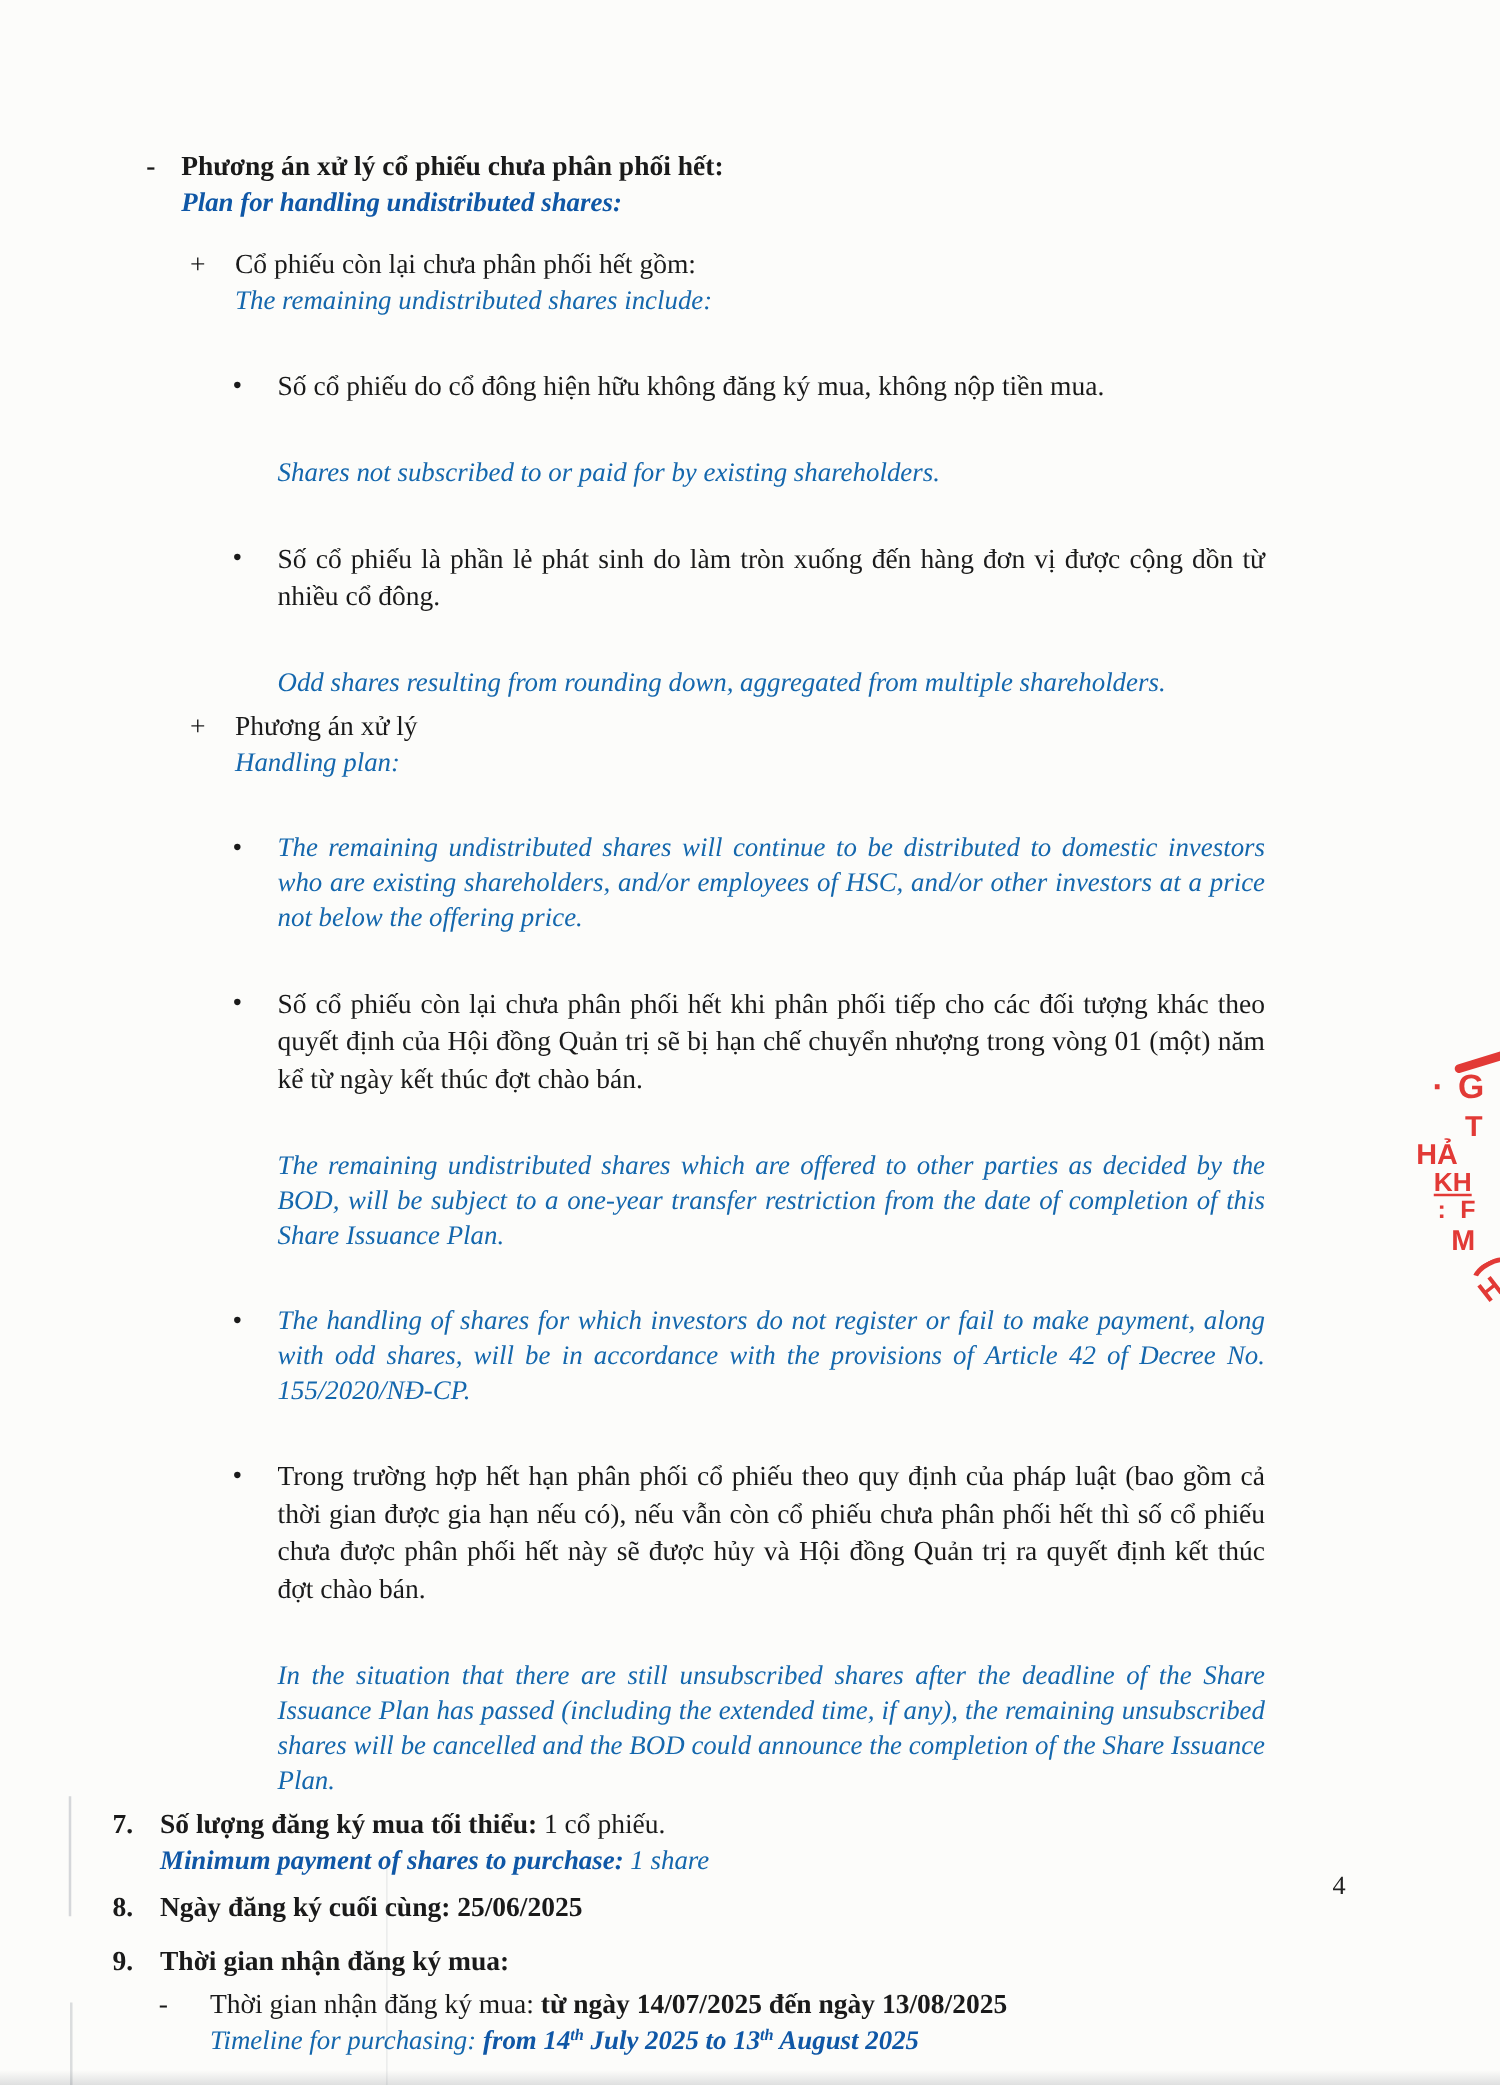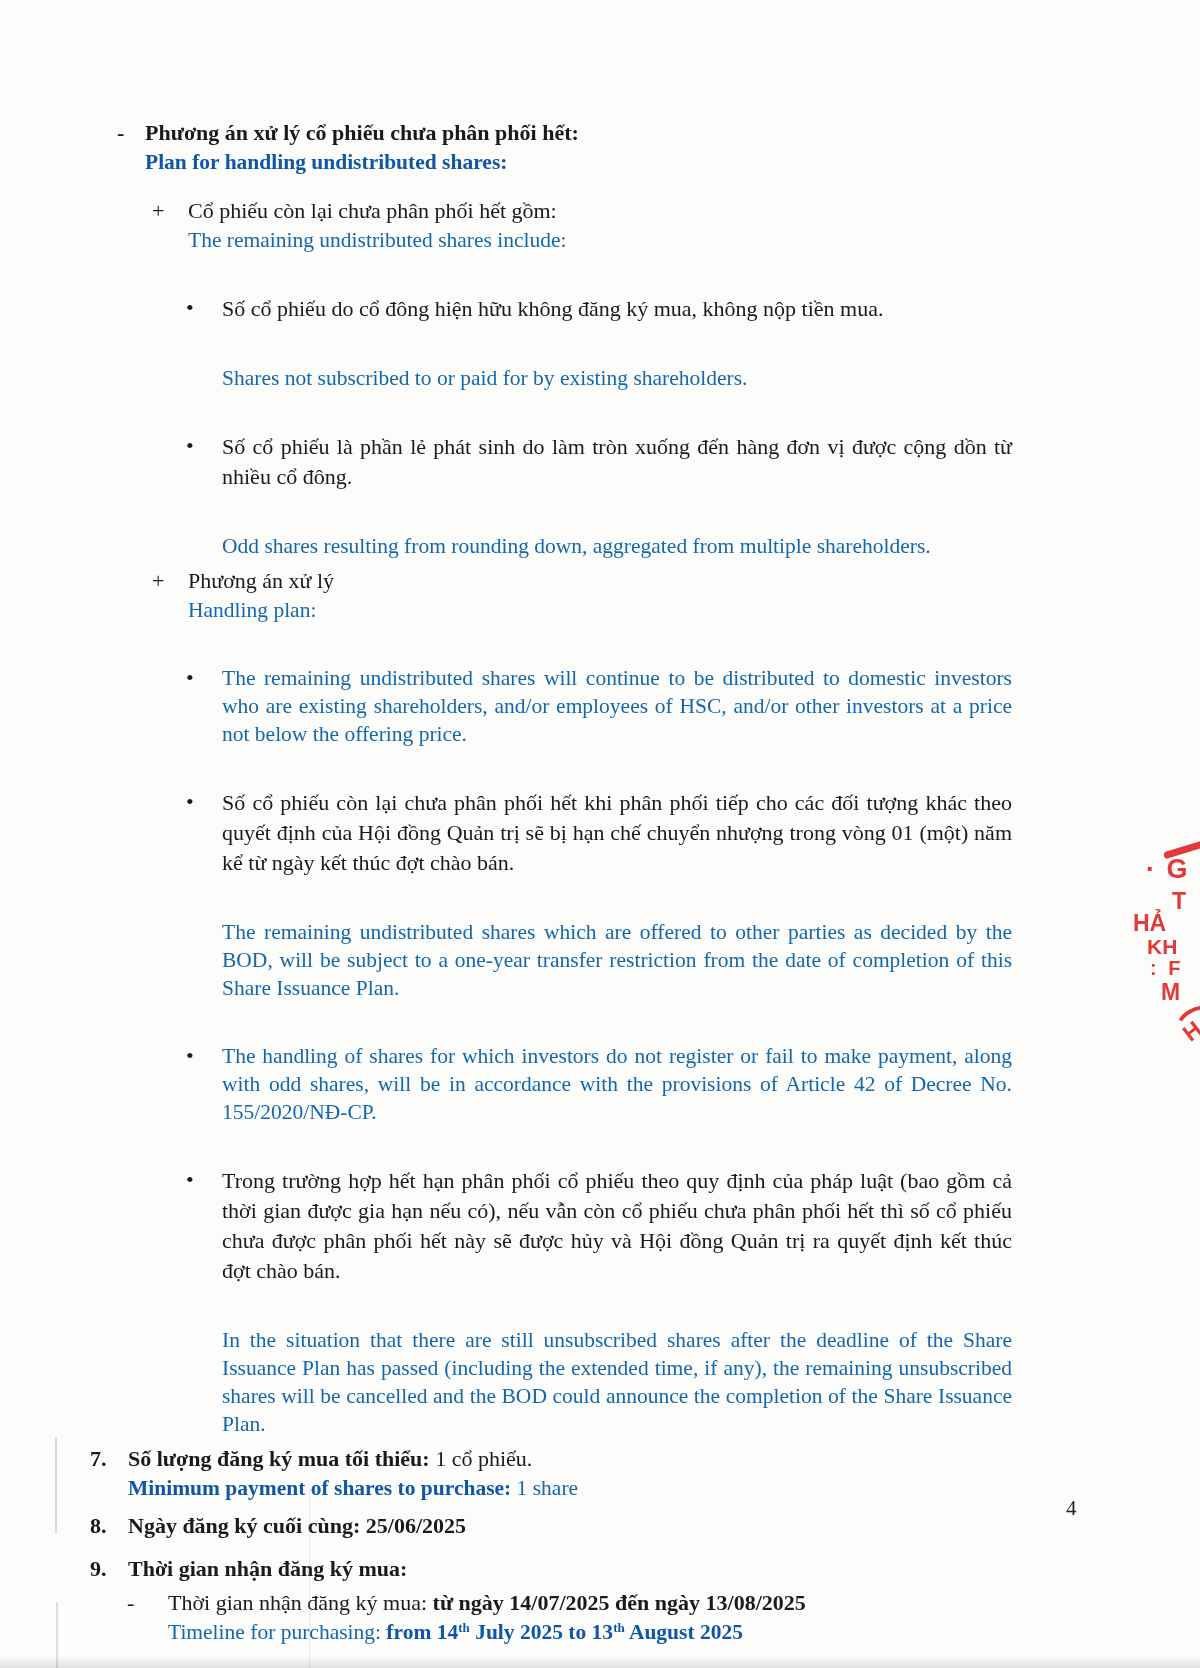--- a/index.html
+++ b/index.html
@@ -21,21 +21,21 @@
   .lvl2 { padding-left: 188px; padding-right: 140px; }
   .lvl2 > .marker { left: 152px; }
   .lvl3 { padding-left: 222px; padding-right: 188px; }
   .lvl3 > .marker { left: 186px; top: -1px; }
   .numit { padding-left: 128px; padding-right: 120px; }
   .numit > .marker { left: 90px; font-weight: bold; }
   .sub1 { padding-left: 168px; padding-right: 140px; }
   .sub1 > .marker { left: 127px; font-weight: normal; }
 
   .vi { line-height: 30px; }
-  .en { color: #1467ad; font-size: 21.5px; line-height: 28px; }
+  .en { color: #1467ad; font-style: italic; font-size: 21.5px; line-height: 28px; }
   .bold { font-weight: bold; }
   .en-bold { font-weight: bold; color: #0f57a6; }
   .just { text-align: justify; margin-top: 40px; }
   sup { font-size: 13px; line-height: 0; vertical-align: 7px; }
 
   .mb-a { margin-bottom: 20px; }
   .mb-b { margin-bottom: 6px; }
   .mb-c { margin-bottom: 10px; }
   .mb-d { margin-bottom: 6px; }
   .mb-e { margin-bottom: 5px; }
@@ -54,21 +54,21 @@
 
   
   .stamp span {
     position: absolute;
     font-family: "Liberation Sans", "DejaVu Sans", sans-serif;
     font-weight: 700; color: #e23a36; line-height: 1;
   }
   .f0 { left: 1146px; top: 856px; font-size: 27px; letter-spacing: 2px; }
   .f1 { left: 1172px; top: 890px; font-size: 23px; }
   .f2 { left: 1133px; top: 912px; font-size: 23px; }
-  .f3 { left: 1147px; top: 936px; font-size: 21px; }
+  .f3 { left: 1147px; top: 936px; font-size: 21px; text-decoration: underline; }
   .f4 { left: 1150px; top: 958px; font-size: 20px; letter-spacing: 3px; }
   .f5 { left: 1161px; top: 981px; font-size: 23px; }
   .f6 { left: 1184px; top: 1020px; font-size: 23px; transform: rotate(-38deg); }
   .stamp-stroke {
     position: absolute; left: 1163px; top: 846px; width: 44px; height: 7px;
     background: #e23a36; border-radius: 4px; transform: rotate(-17deg);
   }
   .stamp-arc {
     position: absolute; left: 1176px; top: 1008px; width: 30px; height: 14px;
     border: 4px solid transparent; border-top: 4px solid #e23a36;

